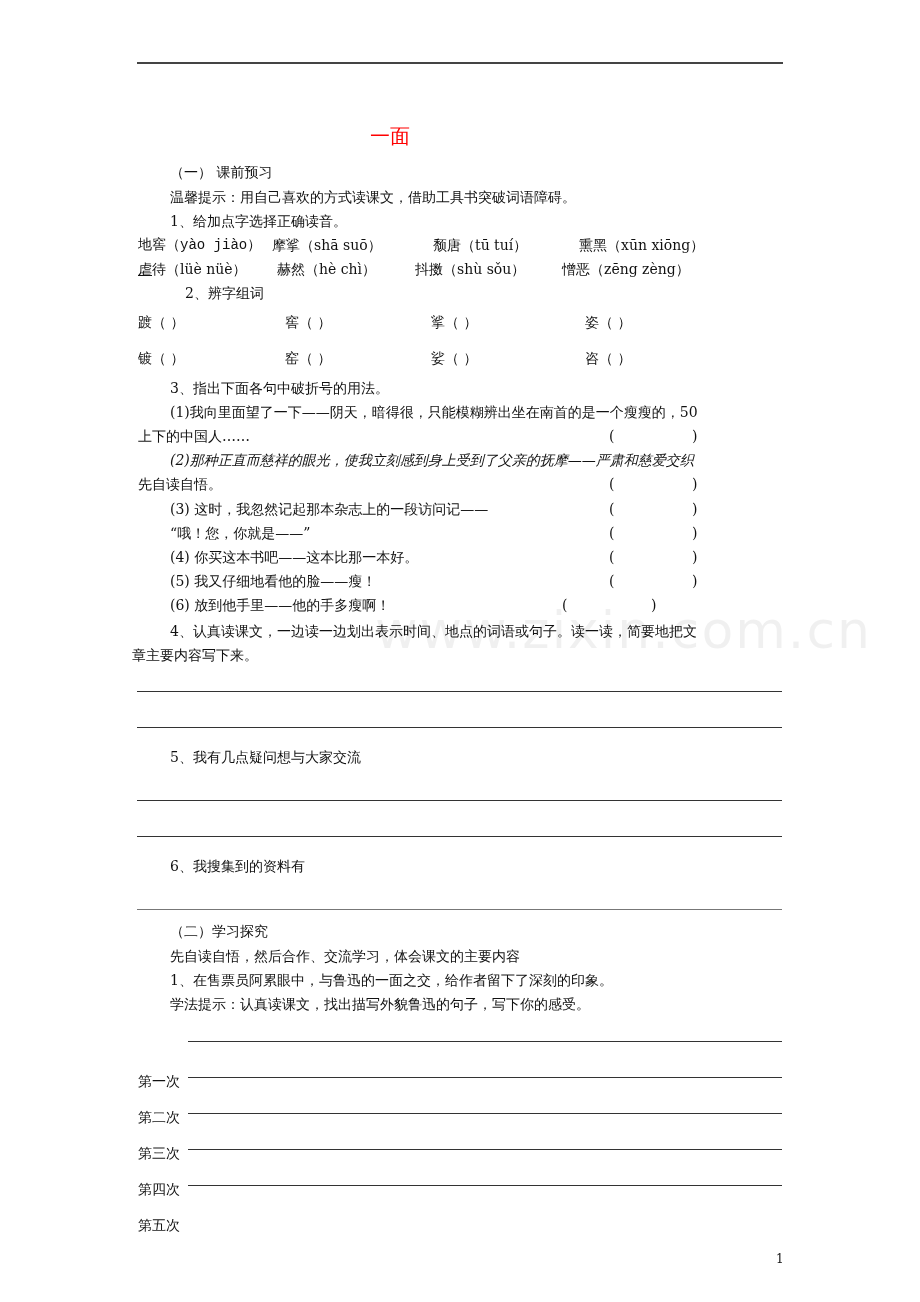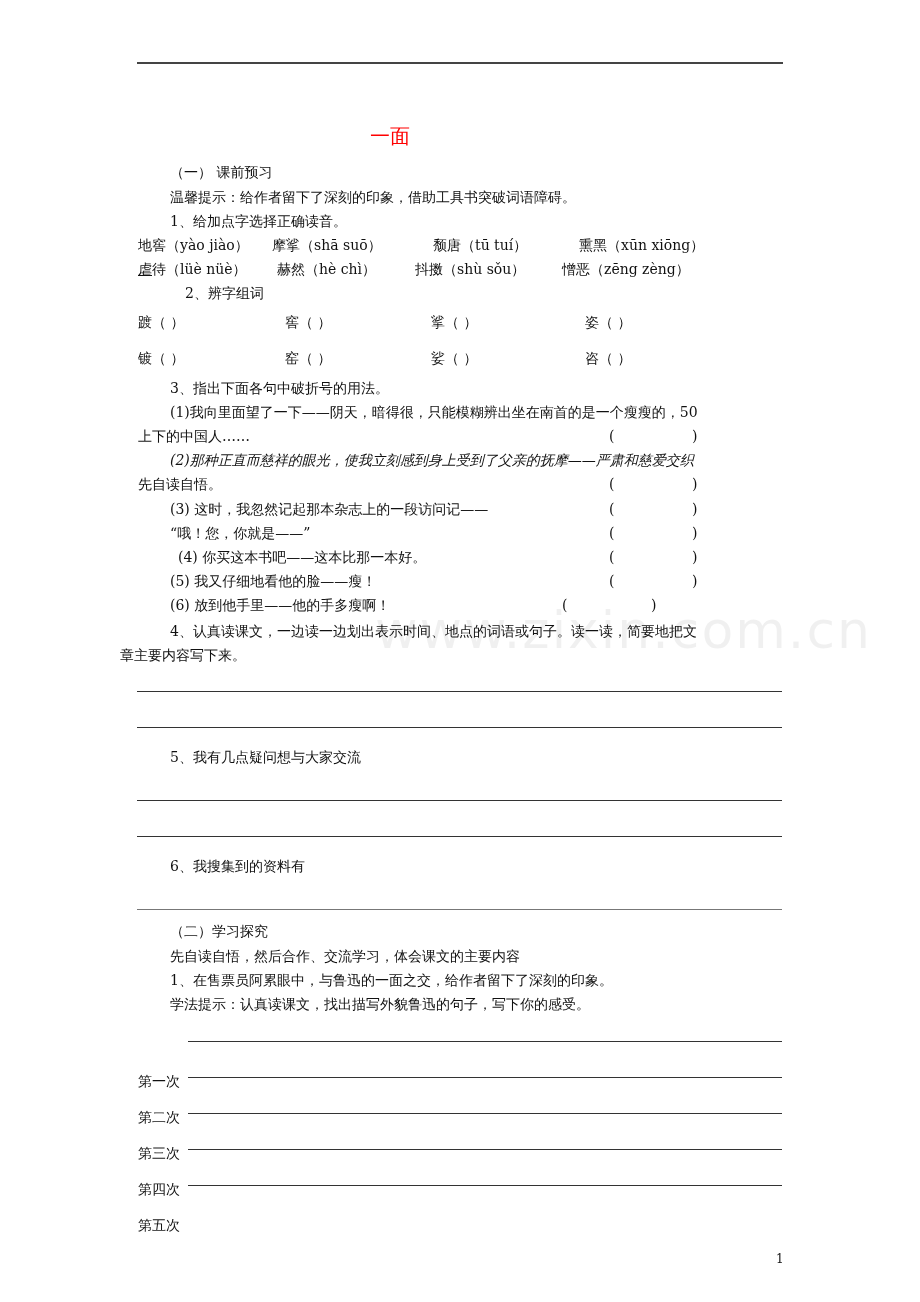--- a/index.html
+++ b/index.html
@@ -20,24 +20,24 @@
 </head>
 <body>
 
 <div class="header-rule"></div>
 
 <div class="watermark">www.zixin.com.cn</div>
 
 <div class="title">一面</div>
 
 <div class="abs" style="left:170px;top:164px;">（一） 课前预习</div>
-<div class="abs" style="left:170px;top:189px;">温馨提示：给作者留下了深刻的印象，借助工具书突破词语障碍。</div>
+<div class="abs" style="left:170px;top:189px;">温馨提示：用自己喜欢的方式读课文，借助工具书突破词语障碍。</div>
 <div class="abs" style="left:170px;top:213px;">1、给加点字选择正确读音。</div>
 
-<div class="abs" style="left:138px;top:237px;">地窖（yào jiào）</div>
+<div class="abs" style="left:138px;top:237px;font-family:Liberation Mono, monospace;">地窖（yào jiào）</div>
 <div class="abs" style="left:272px;top:237px;">摩挲（shā suō）</div>
 <div class="abs" style="left:433px;top:237px;">颓唐（tū  tuí）</div>
 <div class="abs" style="left:579px;top:237px;">熏黑（xūn  xiōng）</div>
 
 <div class="abs" style="left:138px;top:261px;"><span class="u">虐</span><span>待（lüè nüè）</span></div>
 <div class="abs" style="left:277px;top:261px;">赫然（hè  chì）</div>
 <div class="abs" style="left:415px;top:261px;">抖擞（shù sǒu）</div>
 <div class="abs" style="left:562px;top:261px;">憎恶（zēng zèng）</div>
 
 <div class="abs" style="left:170px;top:285px;margin-left:15px;">2、辨字组词</div>
@@ -65,34 +65,34 @@
 <div class="abs" style="left:692px;top:476px;">)</div>
 
 <div class="abs" style="left:170px;top:501px;">(3) 这时，我忽然记起那本杂志上的一段访问记——</div>
 <div class="abs" style="left:609px;top:501px;">(</div>
 <div class="abs" style="left:692px;top:501px;">)</div>
 
 <div class="abs" style="left:170px;top:525px;">“哦！您，你就是——”</div>
 <div class="abs" style="left:609px;top:525px;">(</div>
 <div class="abs" style="left:692px;top:525px;">)</div>
 
-<div class="abs" style="left:178px;top:549px;">(4) 你买这本书吧——这本比那一本好。</div>
+<div class="abs" style="left:170px;top:549px;">(4) 你买这本书吧——这本比那一本好。</div>
 <div class="abs" style="left:609px;top:549px;">(</div>
 <div class="abs" style="left:692px;top:549px;">)</div>
 
 <div class="abs" style="left:170px;top:573px;">(5) 我又仔细地看他的脸——瘦！</div>
 <div class="abs" style="left:609px;top:573px;">(</div>
 <div class="abs" style="left:692px;top:573px;">)</div>
 
 <div class="abs" style="left:170px;top:597px;">(6) 放到他手里——他的手多瘦啊！</div>
 <div class="abs" style="left:562px;top:597px;">(</div>
 <div class="abs" style="left:651px;top:597px;">)</div>
 
 <div class="abs" style="left:170px;top:623px;">4、认真读课文，一边读一边划出表示时间、地点的词语或句子。读一读，简要地把文</div>
-<div class="abs" style="left:120px;top:647px;">章主要内容写下来。</div>
+<div class="abs" style="left:132px;top:647px;">章主要内容写下来。</div>
 
 <div class="rule" style="top:691px;"></div>
 <div class="rule" style="top:727px;"></div>
 
 <div class="abs" style="left:170px;top:749px;">5、我有几点疑问想与大家交流</div>
 
 <div class="rule" style="top:800px;"></div>
 <div class="rule" style="top:836px;"></div>
 
 <div class="abs" style="left:170px;top:858px;">6、我搜集到的资料有</div>

